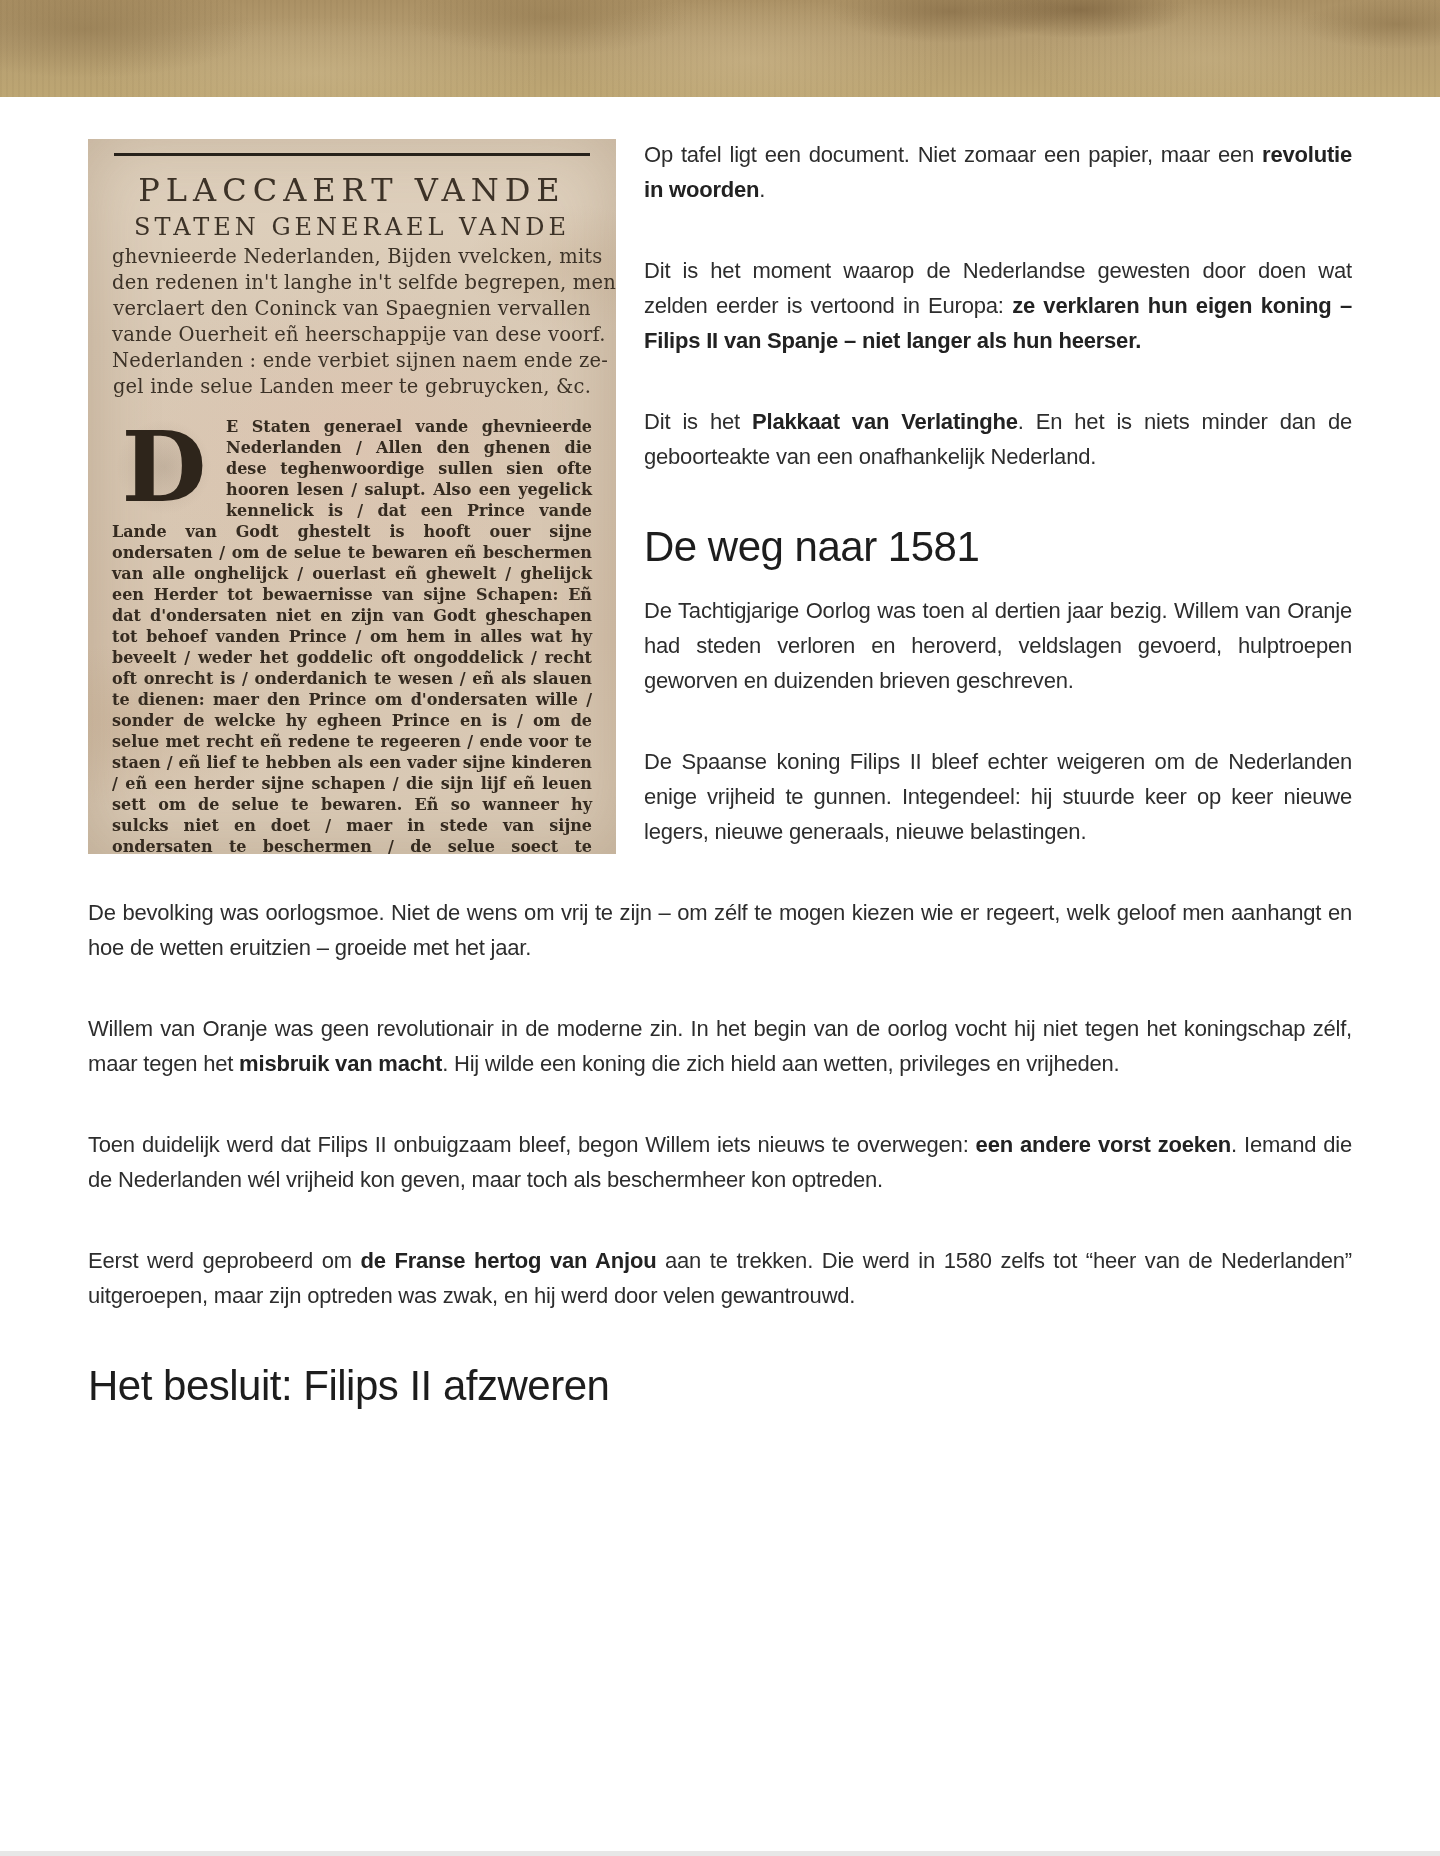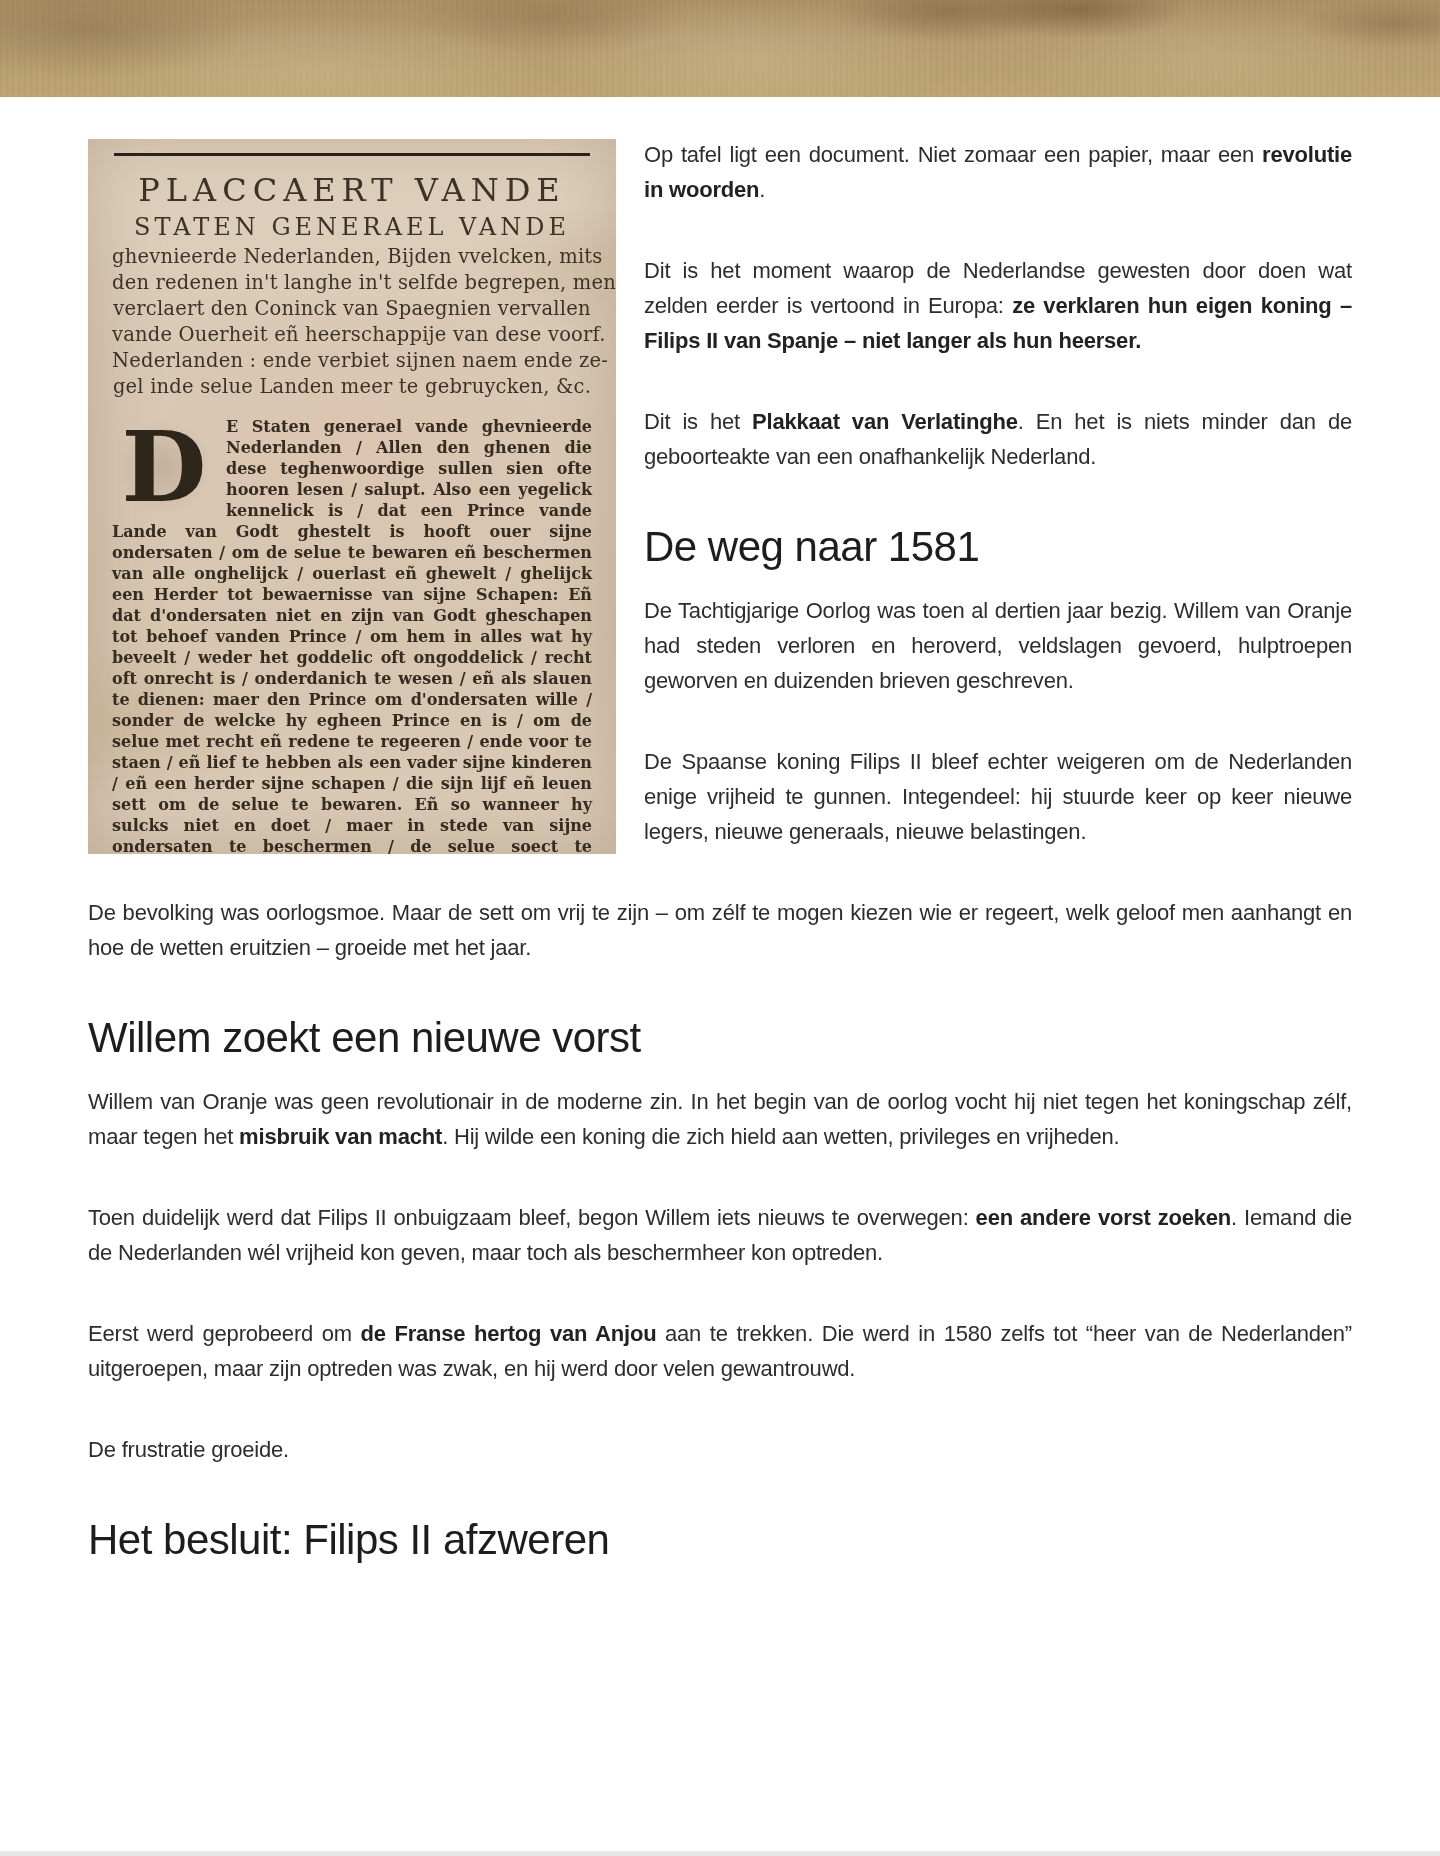--- a/index.html
+++ b/index.html
@@ -91,25 +91,23 @@
 
     </figure>
 
     <div class="article">
         <p><span>Op tafel ligt een document. Niet zomaar een papier, maar een </span><strong>revolutie in woorden</strong><span>.</span></p>
         <p><span>Dit is het moment waarop de Nederlandse gewesten door doen wat zelden eerder is vertoond in Europa: </span><strong>ze verklaren hun eigen koning – Filips II van Spanje – niet langer als hun heerser.</strong></p>
         <p><span>Dit is het </span><strong>Plakkaat van Verlatinghe</strong><span>. En het is niets minder dan de geboorteakte van een onafhankelijk Nederland.</span></p>
         <h2>De weg naar 1581</h2>
         <p><span>De Tachtigjarige Oorlog was toen al dertien jaar bezig. Willem van Oranje had steden verloren en heroverd, veldslagen gevoerd, hulptroepen geworven en duizenden brieven geschreven.</span></p>
         <p><span>De Spaanse koning Filips II bleef echter weigeren om de Nederlanden enige vrijheid te gunnen. Integendeel: hij stuurde keer op keer nieuwe legers, nieuwe generaals, nieuwe belastingen.</span></p>
-        <p><span>De bevolking was oorlogsmoe. Maar de sett om vrij te zijn – om zélf te mogen kiezen wie er regeert, welk geloof men aanhangt en hoe de wetten eruitzien – groeide met het jaar.</span></p>
-        <h2>Willem zoekt een nieuwe vorst</h2>
+        <p><span>De bevolking was oorlogsmoe. Niet de wens om vrij te zijn – om zélf te mogen kiezen wie er regeert, welk geloof men aanhangt en hoe de wetten eruitzien – groeide met het jaar.</span></p>
         <p><span>Willem van Oranje was geen revolutionair in de moderne zin. In het begin van de oorlog vocht hij niet tegen het koningschap zélf, maar tegen het </span><strong>misbruik van macht</strong><span>. Hij wilde een koning die zich hield aan wetten, privileges en vrijheden.</span></p>
         <p><span>Toen duidelijk werd dat Filips II onbuigzaam bleef, begon Willem iets nieuws te overwegen: </span><strong>een andere vorst zoeken</strong><span>. Iemand die de Nederlanden wél vrijheid kon geven, maar toch als beschermheer kon optreden.</span></p>
         <p><span>Eerst werd geprobeerd om </span><strong>de Franse hertog van Anjou</strong><span> aan te trekken. Die werd in 1580 zelfs tot “heer van de Nederlanden” uitgeroepen, maar zijn optreden was zwak, en hij werd door velen gewantrouwd.</span></p>
-        <p><span>De frustratie groeide.</span></p>
         <h2>Het besluit: Filips II afzweren</h2>
       </div>
 
   </div>
 
   <div class="bottom-strip"></div>
 </div>
 
 </body></html>

